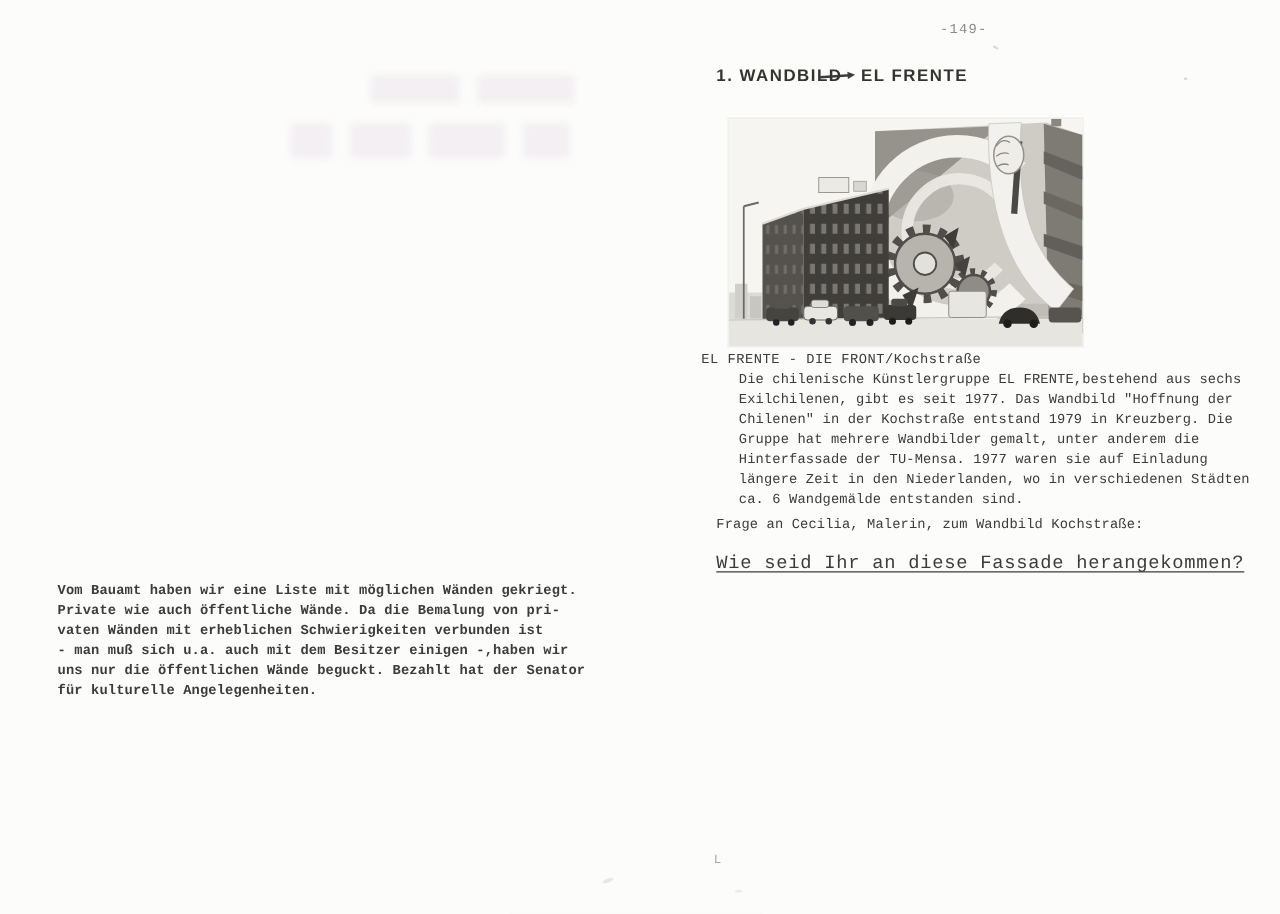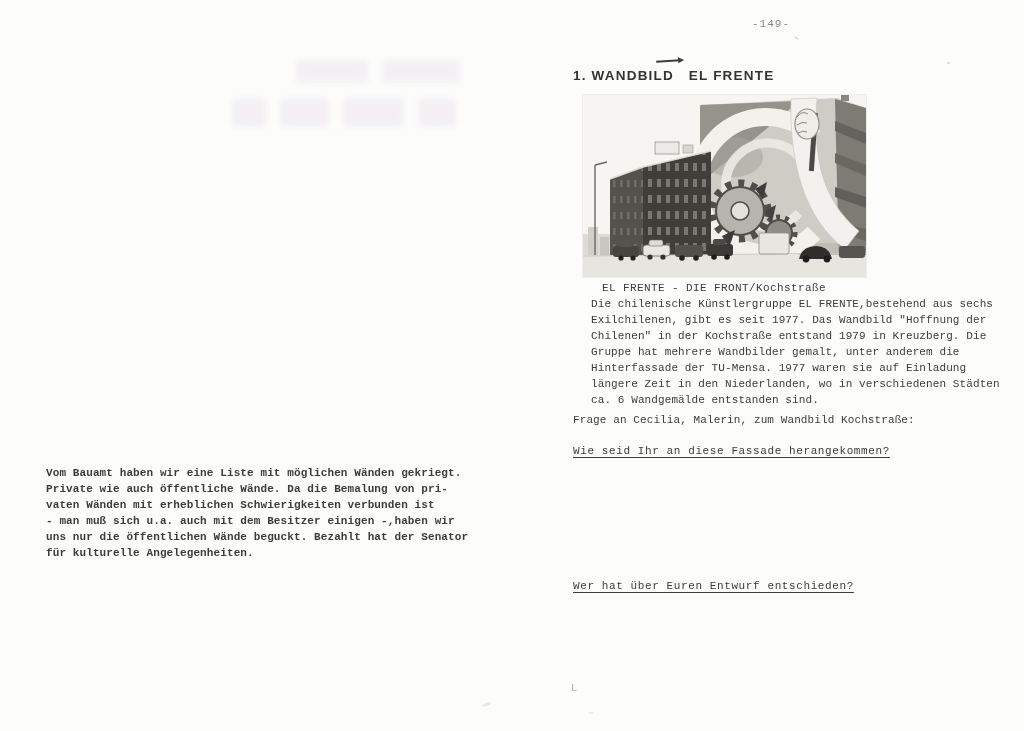--- a/index.html
+++ b/index.html
@@ -25,21 +25,21 @@
     white-space:pre-line;
     letter-spacing:0.1px;
   }
   .page-number{
     top:16px;left:716px;width:110px;
     text-align:center;
     color:#8a8a8a;
     letter-spacing:1px;
   }
   .heading{
-    top:68px;left:573px;
+    top:53px;left:573px;
     font-family:"Liberation Sans", sans-serif;
     font-size:13.5px;
     font-weight:700;
     letter-spacing:1.2px;
     color:#333330;
     white-space:pre;
   }
   .arrow-mark{
     position:absolute;top:56px;left:656px;width:24px;height:4px;
     border-bottom:2.5px solid #3d3d3b;
@@ -50,28 +50,28 @@
     border-left:6px solid #3d3d3b;
     border-top:3px solid transparent;
     border-bottom:3px solid transparent;
   }
   .photo{
     position:absolute;top:95px;left:583px;width:283px;height:182px;
     box-shadow:0 0 0 1px rgba(60,60,55,0.08);
     background:#f6f5f2;
   }
   .caption{
-    top:280px;left:602px;
+    top:280px;left:561px;
     letter-spacing:0.4px;
   }
   .intro{ top:296px;left:591px;width:430px; }
   .lead{ top:412px;left:573px;width:430px; }
   .q{
     position:absolute;left:573px;width:430px;
-    font-size:11px;line-height:16px;color:#3c3c3c;
+    font-size:15px;line-height:16px;color:#3c3c3c;
     text-decoration:underline;
     text-underline-offset:3px;
     text-decoration-thickness:1px;
     letter-spacing:0.6px;
   }
   .q1{ top:443px; }
   .a1{ top:465px;width:430px;font-weight:bold; }
   .q2{ top:578px; }
   .a2{ top:598px;width:430px; }
   .corner-mark{
@@ -235,17 +235,16 @@
   <div class="tw lead">Frage an Cecilia, Malerin, zum Wandbild Kochstraße:</div>
 
   <div class="q q1">Wie seid Ihr an diese Fassade herangekommen?</div>
   <div class="tw a1">Vom Bauamt haben wir eine Liste mit möglichen Wänden gekriegt.
 Private wie auch öffentliche Wände. Da die Bemalung von pri-
 vaten Wänden mit erheblichen Schwierigkeiten verbunden ist
 - man muß sich u.a. auch mit dem Besitzer einigen -,haben wir
 uns nur die öffentlichen Wände beguckt. Bezahlt hat der Senator
 für kulturelle Angelegenheiten.</div>
 
-  <div class="q q2">Wer hat über Euren Entwurf entschieden?</div>
 
   <div class="tw corner-mark">L</div>
 
 </div>
 
 </body></html>

